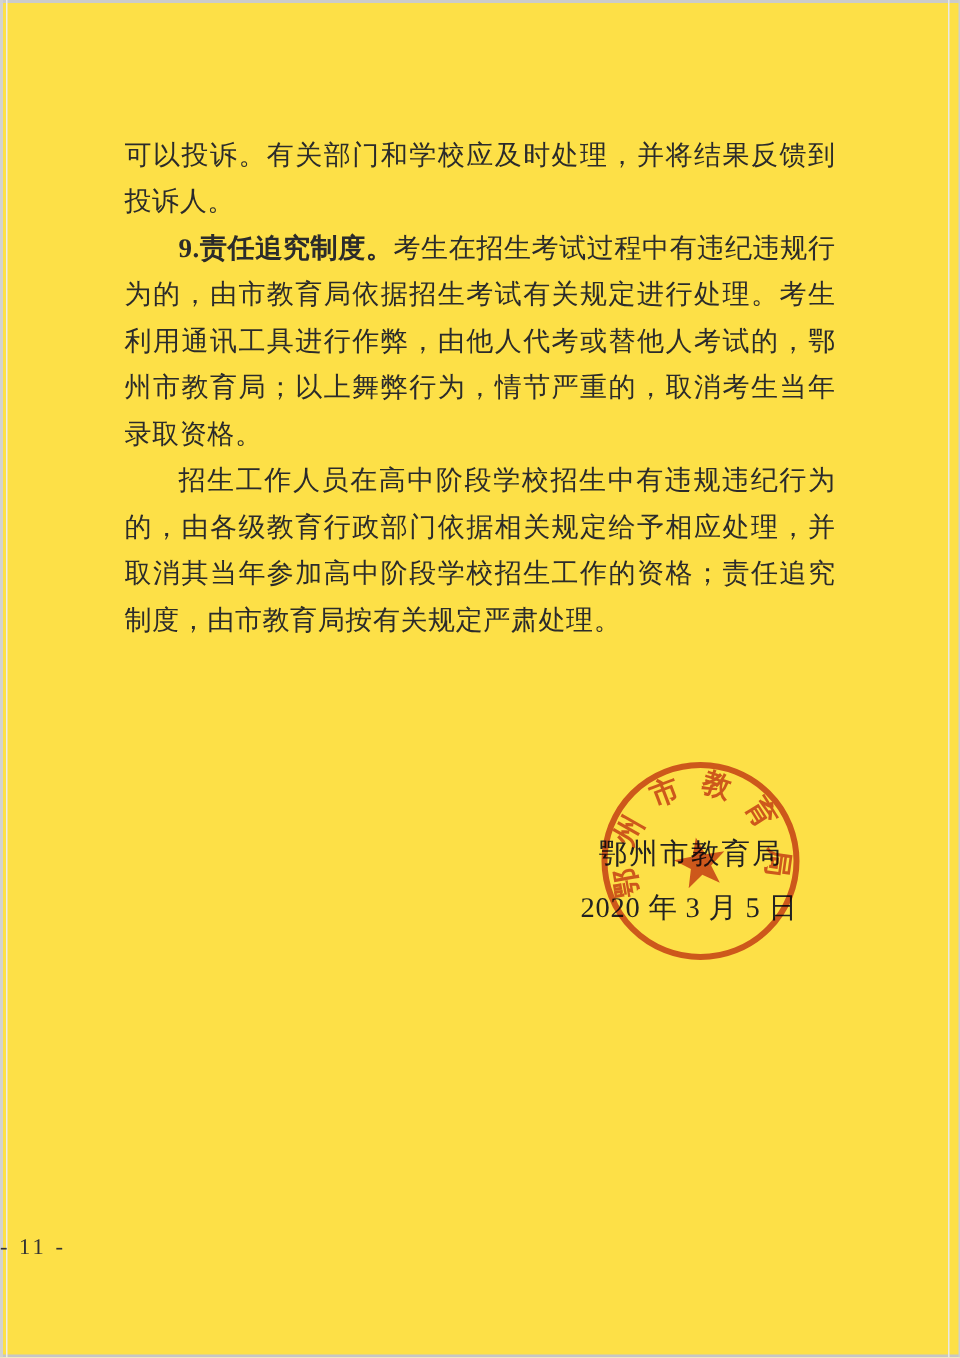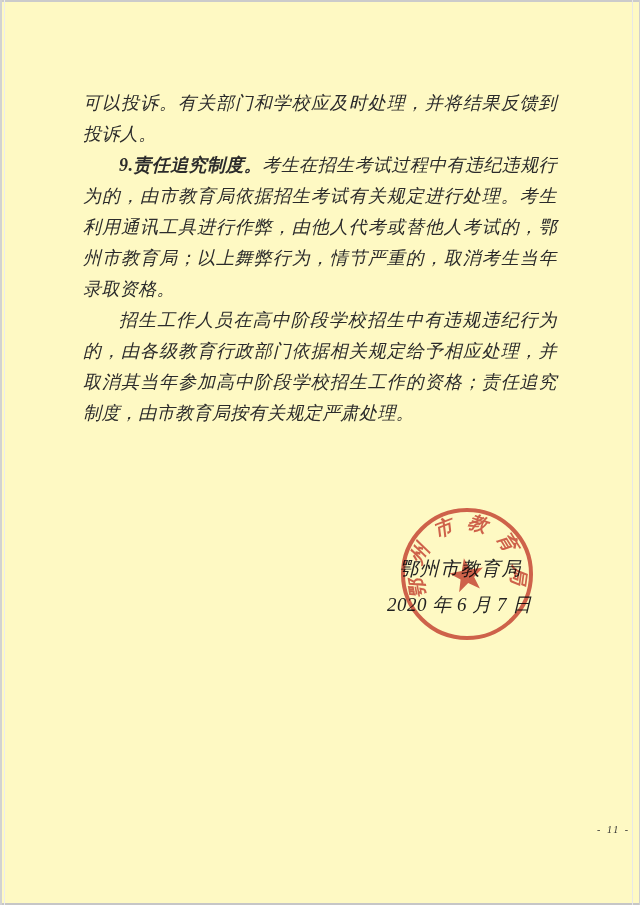--- a/index.html
+++ b/index.html
@@ -10,22 +10,21 @@
   body {
     width: 640px;
     height: 905px;
     position: relative;
     overflow: hidden;
     font-family: "Liberation Serif", "DejaVu Serif", serif;
   }
   .page {
     position: absolute;
     inset: 0;
-    background: #fef9c3;
-    font-style: italic;
+    background: #fde047;
   }
   
   .edge { position: absolute; background: #cccccc; }
   .edge-top    { top: 0; left: 0; right: 0; height: 2px; background: #cbcbcb; }
   .edge-bottom { bottom: 0; left: 0; right: 0; height: 2px; background: #c6c6c6; }
   .edge-left   { top: 0; bottom: 0; left: 0; width: 2px; background: #d2d2d2; }
   .edge-right  { top: 0; bottom: 0; right: 0; width: 1px; background: #cfcfcf; }
   .edge-left-inner  { top: 0; bottom: 0; left: 4px; width: 1px; background: #ececec; }
   .edge-right-inner { top: 0; bottom: 0; right: 7px; width: 1px; background: #e7e7e7; }
 
@@ -80,22 +79,22 @@
     font-size: 19px;
     letter-spacing: 12px;
     font-weight: bold;
   }
 
   .page-number {
     position: absolute;
     left: 0;
     right: 10px;
     top: 824px;
-    text-align: right;
-    font-size: 10px;
+    text-align: left;
+    font-size: 15px;
     letter-spacing: 2px;
     color: #333333;
   }
 </style>
 </head>
 <body>
 
 <div class="page">
 
   <div class="edge edge-top"></div>
@@ -105,21 +104,21 @@
   <div class="edge edge-left-inner"></div>
   <div class="edge edge-right-inner"></div>
 
   <div class="content">
     <p>可以投诉。有关部门和学校应及时处理，并将结果反馈到投诉人。</p>
     <p class="indent"><span class="bold-run">9.责任追究制度。</span><span>考生在招生考试过程中有违纪违规行为的，由市教育局依据招生考试有关规定进行处理。考生利用通讯工具进行作弊，由他人代考或替他人考试的，鄂州市教育局；以上舞弊行为，情节严重的，取消考生当年录取资格。</span></p>
     <p class="indent">招生工作人员在高中阶段学校招生中有违规违纪行为的，由各级教育行政部门依据相关规定给予相应处理，并取消其当年参加高中阶段学校招生工作的资格；责任追究制度，由市教育局按有关规定严肃处理。</p>
   </div>
 
   <div class="signature-org">鄂州市教育局</div>
-  <div class="signature-date">2020 年 6 月 7 日</div>
+  <div class="signature-date">2020 年 3 月 5 日</div>
 
   <svg class="stamp" viewBox="0 0 140 140" xmlns="http://www.w3.org/2000/svg">
     <defs>
       <path id="sealArc" d="M 25,70 A 45,45 0 1 1 115,70 A 45,45 0 1 1 25,70" fill="none"></path>
     </defs>
     <circle cx="70" cy="70" r="64" fill="none" stroke-width="4" stroke="#c4423d"></circle>
     <text transform="rotate(-45 70 70)" fill="#c4423d">
       <textPath href="#sealArc" startOffset="12">鄂州市教育局</textPath>
     </text>
     <polygon points="66.9,54.3 73.2,65.5 85.9,63.5 77.1,73.0 82.9,84.5 71.2,79.1 62.1,88.2 63.6,75.4 52.2,69.5 64.8,67.0" fill="#c4423d"></polygon>

